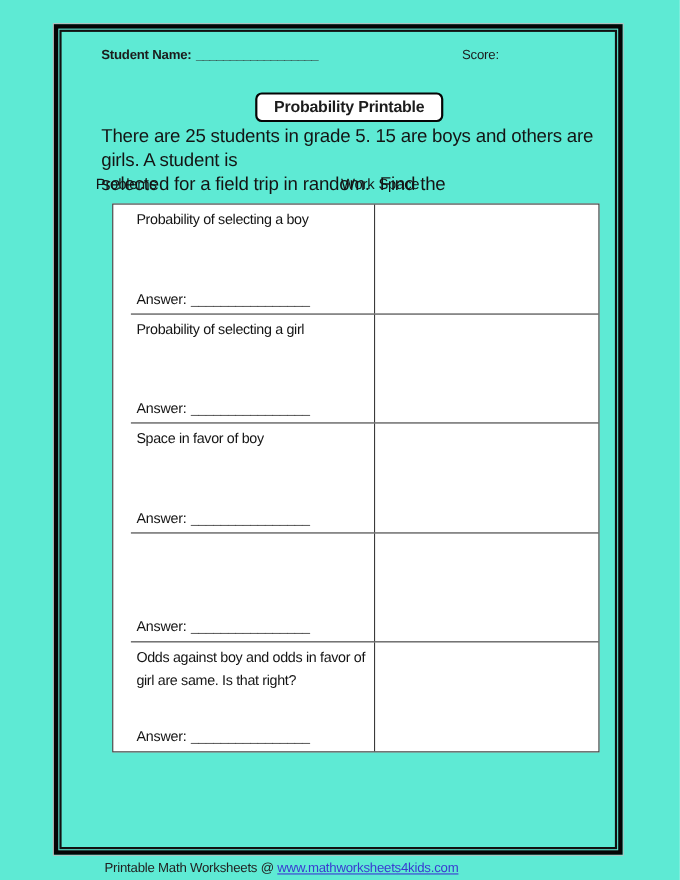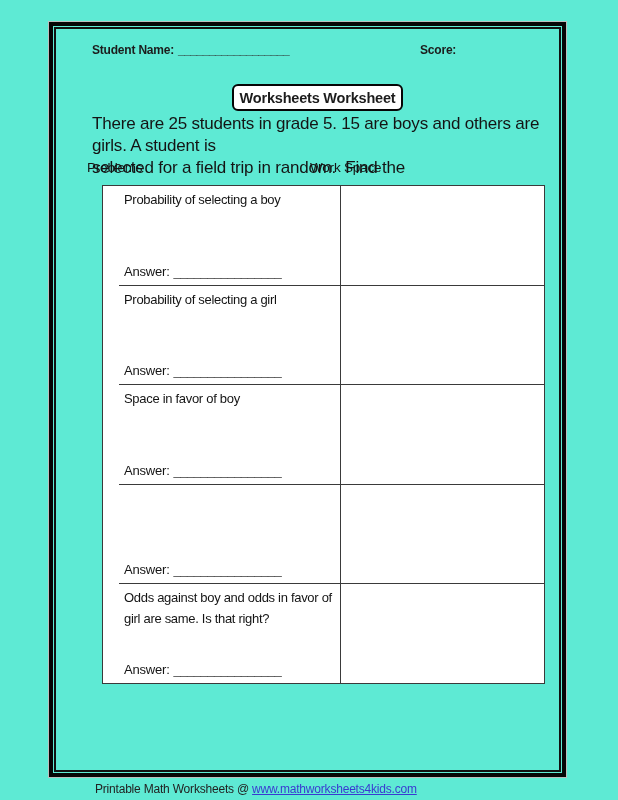--- a/index.html
+++ b/index.html
@@ -35,21 +35,21 @@
   .name-line {
     position: absolute;
     left: 92px; top: 43px;
     font-size: 12px; font-weight: bold;
     letter-spacing: -0.2px;
     white-space: nowrap;
   }
   .score-label {
     position: absolute;
     left: 420px; top: 43px;
-    font-size: 12px; font-weight: bold;
+    font-size: 12px; font-weight: normal;
     letter-spacing: -0.2px;
   }
   .blank { margin-left: 4px; font-weight: bold; color: #2a2a2a; letter-spacing: -0.5px; }
   .title-box {
     position: absolute;
     left: 232px; top: 84px;
     width: 171px; height: 27px;
     border: 2.5px solid #050505;
     border-radius: 6px;
     display: flex; align-items: center; justify-content: center;
@@ -130,21 +130,21 @@
     <div class="frame-inner"></div>
   </div>
 
   <div class="name-line">
     <span>Student Name:</span><span class="blank">__________________</span>
   </div>
 
   <div class="score-label">Score:</div>
 
   <div class="title-box">
-    <span>Worksheets Worksheet</span>
+    <span>Probability Printable</span>
   </div>
 
   <div class="intro">There are 25 students in grade 5. 15 are boys and others are girls. A student is
 selected for a field trip in random.  Find the</div>
 
   <div class="col-header problems">Problems</div>
   <div class="col-header workspace">Work Space</div>
 
   <div class="ptable">
 

